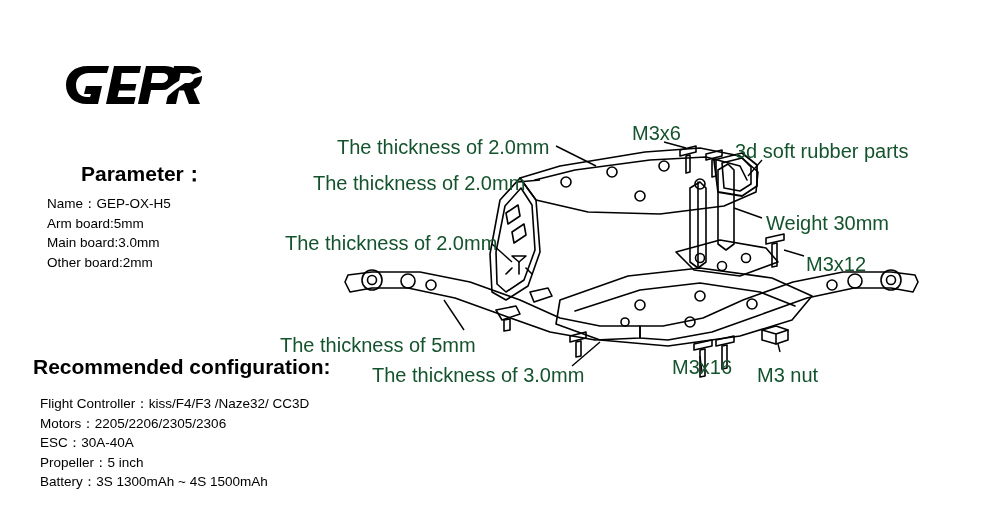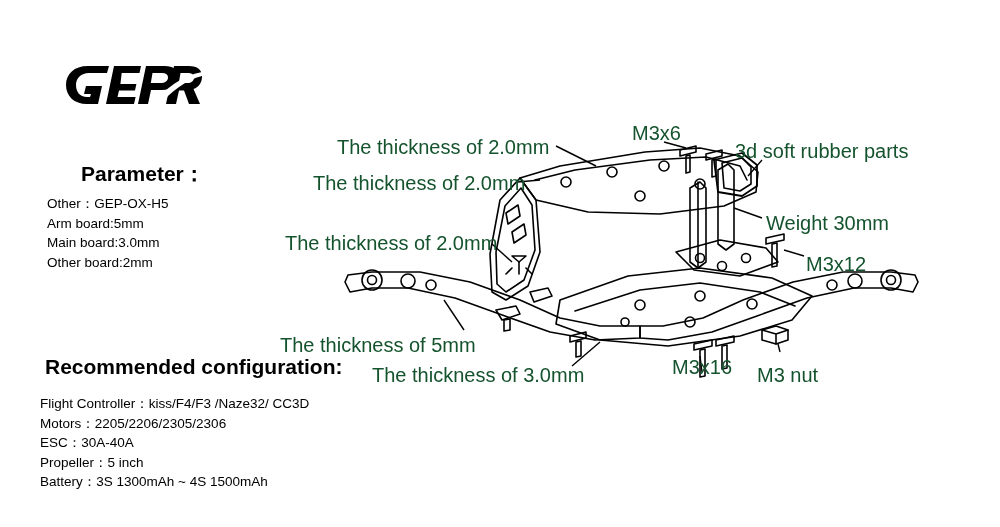--- a/index.html
+++ b/index.html
@@ -27,21 +27,21 @@
   }
 
   
   .heading {
     position: absolute;
     font-size: 21px;
     font-weight: bold;
     white-space: nowrap;
   }
   #param-heading { left: 45px; top: 160px; margin-left: 36px; }
-  #rec-heading   { left: 45px; top: 355px; }
+  #rec-heading   { left: 33px; top: 355px; }
 
   .spec-list {
     position: absolute;
     font-size: 13.5px;
     line-height: 19.5px;
     white-space: nowrap;
   }
   #param-list { left: 47px; top: 194px; }
   #rec-list   { left: 40px; top: 394px; }
 
@@ -197,21 +197,21 @@
       <path d="M804 256 L784 250"></path>
 
       <path d="M700 356 L702 372"></path>
 
       <path d="M780 352 L778 344"></path>
     </g>
   </svg>
 
   <div class="heading" id="param-heading">Parameter：</div>
   <div class="spec-list" id="param-list">
-    <div>Other：GEP-OX-H5</div>
+    <div>Name：GEP-OX-H5</div>
     <div>Arm board:5mm</div>
     <div>Main board:3.0mm</div>
     <div>Other board:2mm</div>
   </div>
 
   <div class="heading" id="rec-heading">Recommended configuration:</div>
   <div class="spec-list" id="rec-list">
     <div>Flight Controller：kiss/F4/F3 /Naze32/ CC3D</div>
     <div>Motors：2205/2206/2305/2306</div>
     <div>ESC：30A-40A</div>

